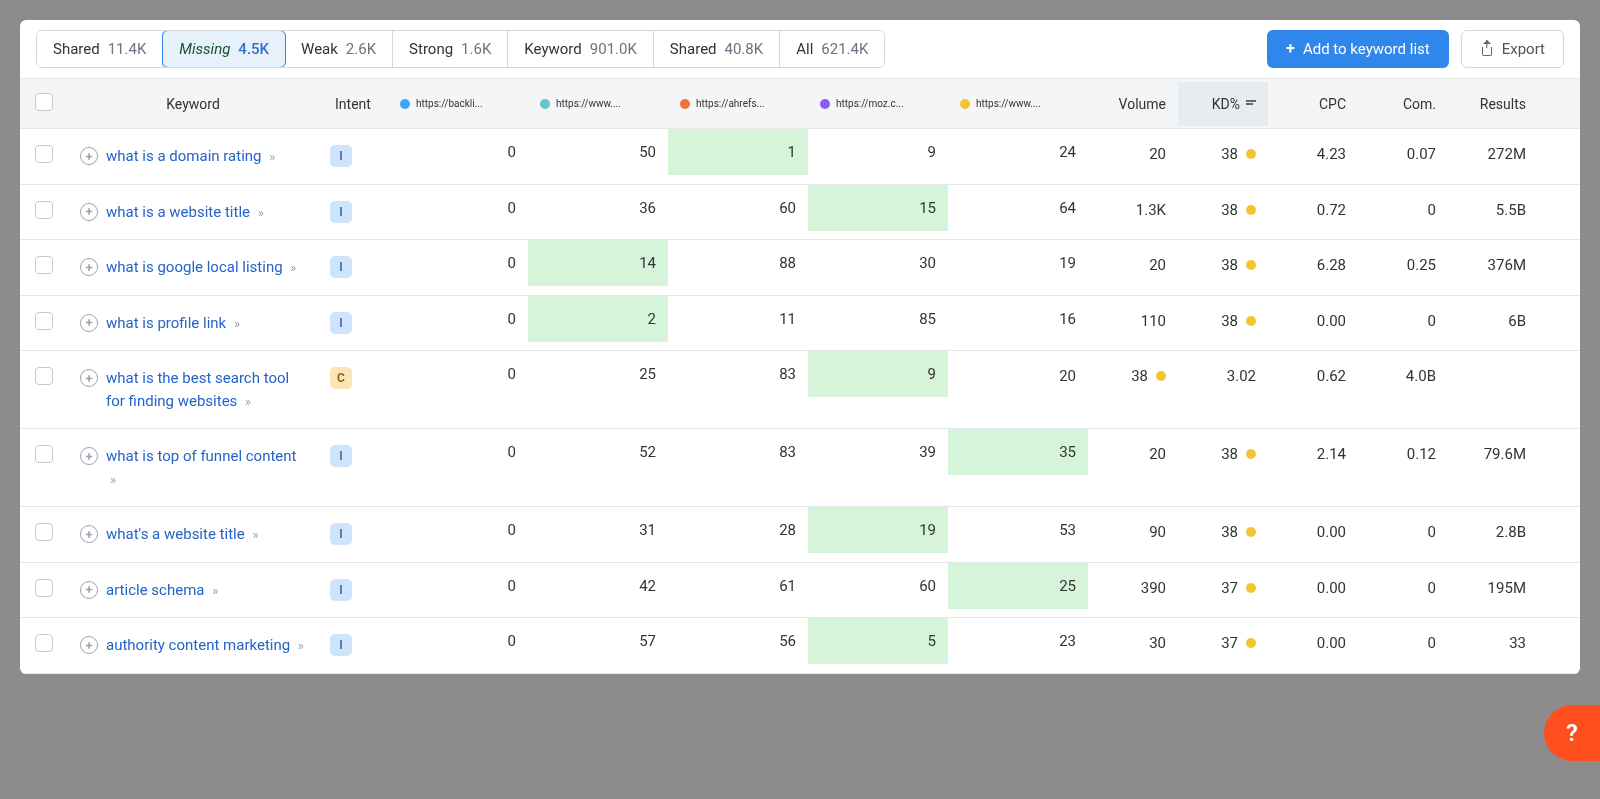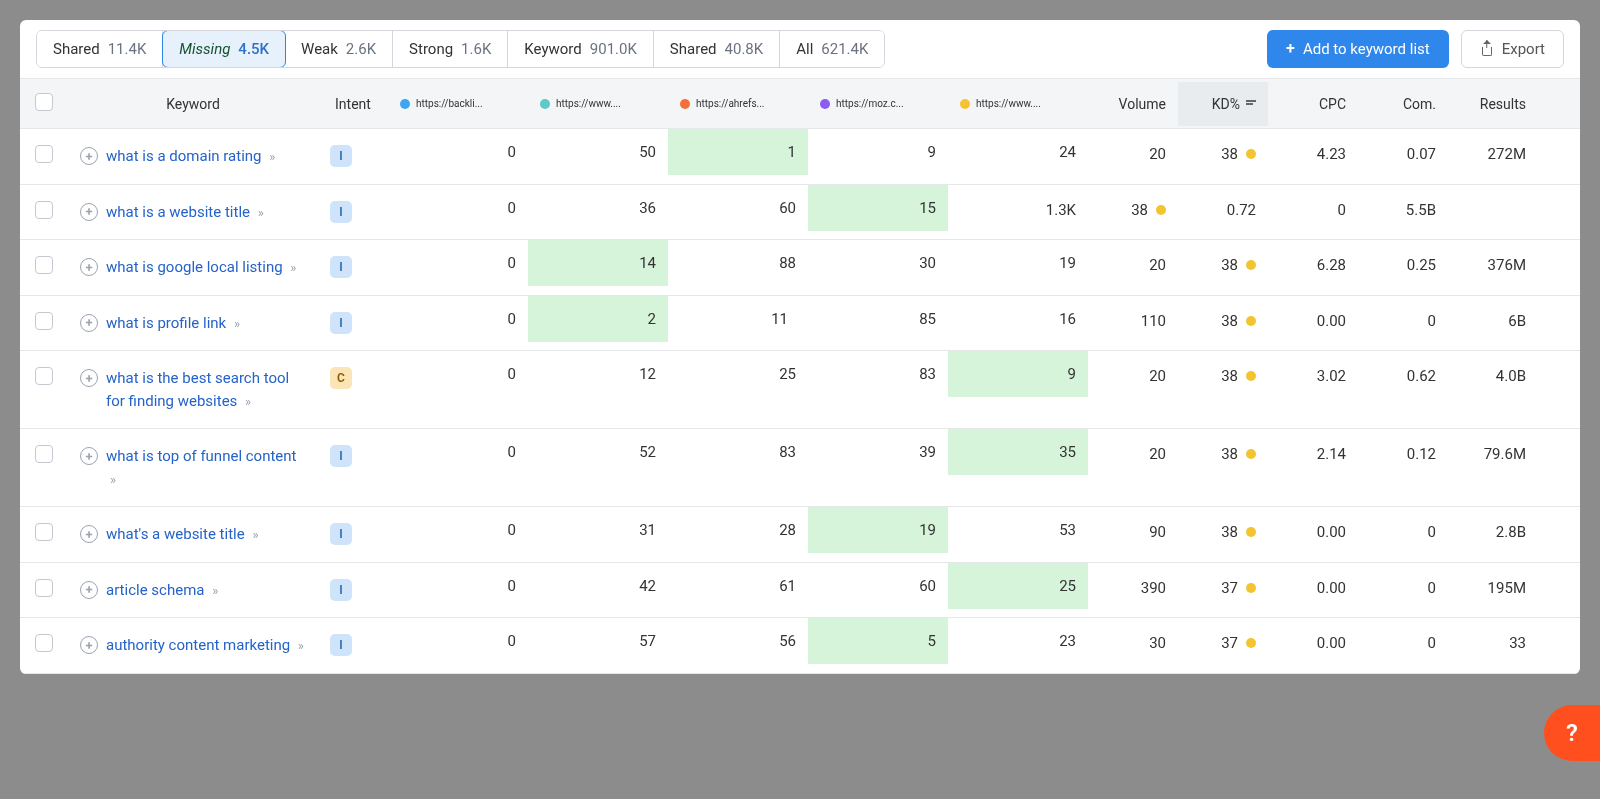--- a/index.html
+++ b/index.html
@@ -305,20 +305,21 @@
         </div>
         <div class="td left kw-cell">
           <span class="expand-icon">+</span>
           <span class="kw-link">what is a website title <span class="kw-chevrons">»</span></span>
         </div>
         <div class="td left"><span class="intent-badge intent-I">I</span></div>
         <div class="td" style="padding-top:14px;padding-bottom:14px;margin:-14px 0;">0</div>
         <div class="td" style="padding-top:14px;padding-bottom:14px;margin:-14px 0;">36</div>
         <div class="td" style="padding-top:14px;padding-bottom:14px;margin:-14px 0;">60</div>
         <div class="td hl" style="padding-top:14px;padding-bottom:14px;margin:-14px 0;">15</div>
+        <div class="td" style="padding-top:14px;padding-bottom:14px;margin:-14px 0;">64</div>
         <div class="td">1.3K</div>
         <div class="td kd-cell">
           <span>38</span>
           <span class="kd-dot"></span>
         </div>
         <div class="td">0.72</div>
         <div class="td">0</div>
         <div class="td">5.5B</div>
       </div>
       <div class="row">
@@ -348,21 +349,21 @@
         <div class="td center checkbox-wrap">
           <span class="checkbox"></span>
         </div>
         <div class="td left kw-cell">
           <span class="expand-icon">+</span>
           <span class="kw-link">what is profile link <span class="kw-chevrons">»</span></span>
         </div>
         <div class="td left"><span class="intent-badge intent-I">I</span></div>
         <div class="td" style="padding-top:14px;padding-bottom:14px;margin:-14px 0;">0</div>
         <div class="td hl" style="padding-top:14px;padding-bottom:14px;margin:-14px 0;">2</div>
-        <div class="td" style="padding-top:14px;padding-bottom:14px;margin:-14px 8px;">11</div>
+        <div class="td" style="padding-top:14px;padding-bottom:14px;margin:-14px 0;">11</div>
         <div class="td" style="padding-top:14px;padding-bottom:14px;margin:-14px 0;">85</div>
         <div class="td" style="padding-top:14px;padding-bottom:14px;margin:-14px 0;">16</div>
         <div class="td">110</div>
         <div class="td kd-cell">
           <span>38</span>
           <span class="kd-dot"></span>
         </div>
         <div class="td">0.00</div>
         <div class="td">0</div>
         <div class="td">6B</div>
@@ -370,21 +371,20 @@
       <div class="row">
         <div class="td center checkbox-wrap">
           <span class="checkbox"></span>
         </div>
         <div class="td left kw-cell">
           <span class="expand-icon">+</span>
           <span class="kw-link">what is the best search tool for finding websites <span class="kw-chevrons">»</span></span>
         </div>
         <div class="td left"><span class="intent-badge intent-C">C</span></div>
         <div class="td" style="padding-top:14px;padding-bottom:14px;margin:-14px 0;">0</div>
-        <div class="td" style="padding-top:14px;padding-bottom:14px;margin:-14px 0;">12</div>
         <div class="td" style="padding-top:14px;padding-bottom:14px;margin:-14px 0;">25</div>
         <div class="td" style="padding-top:14px;padding-bottom:14px;margin:-14px 0;">83</div>
         <div class="td hl" style="padding-top:14px;padding-bottom:14px;margin:-14px 0;">9</div>
         <div class="td">20</div>
         <div class="td kd-cell">
           <span>38</span>
           <span class="kd-dot"></span>
         </div>
         <div class="td">3.02</div>
         <div class="td">0.62</div>

